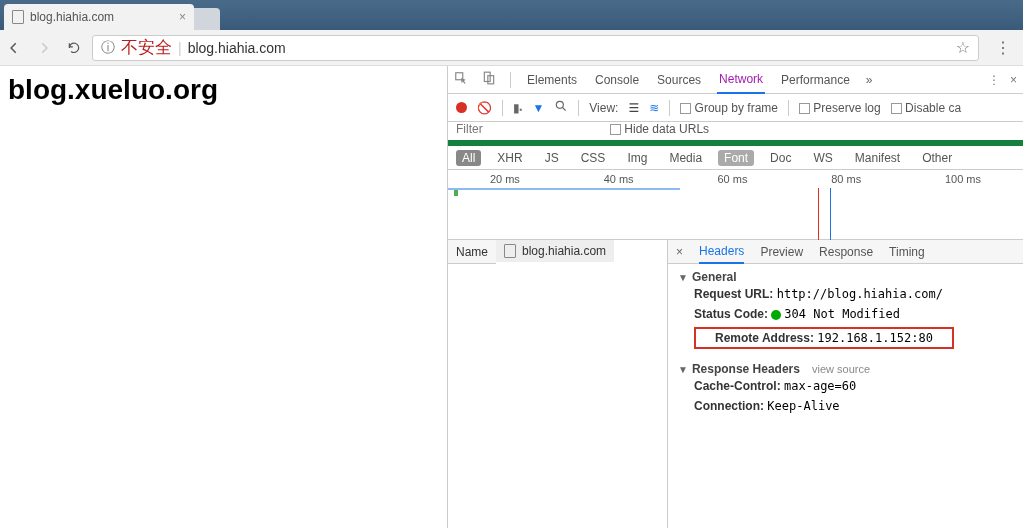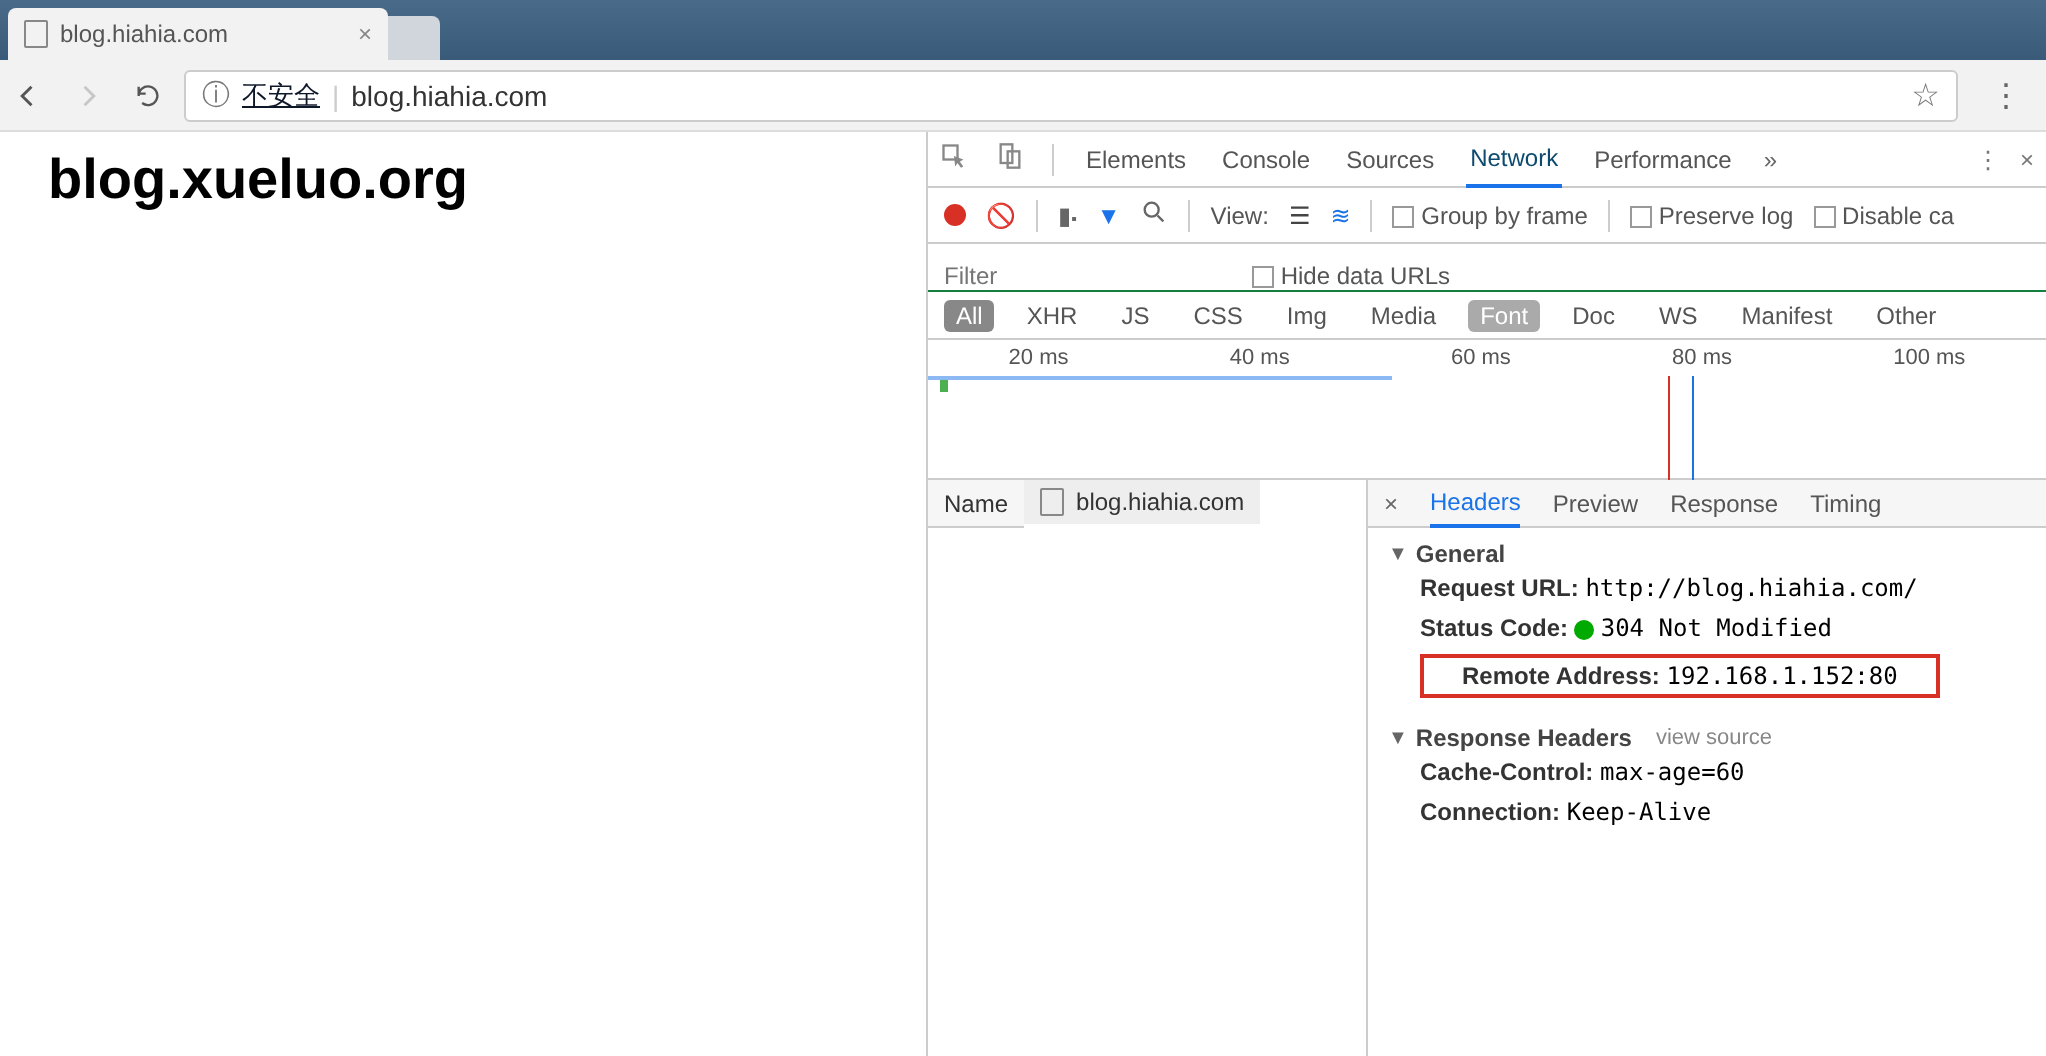--- a/index.html
+++ b/index.html
@@ -6,43 +6,43 @@
 body { font-family: "Segoe UI", Arial, sans-serif; font-size: 12px; background: #fff; overflow: hidden; width: 1023px; height: 528px; }
 
 
 .titlebar { height: 30px; background: linear-gradient(#4a6a8a, #3a5a7a); display: flex; align-items: flex-end; padding-left: 4px; }
 .tab { background: #f2f2f2; height: 26px; width: 190px; border-radius: 4px 4px 0 0; display: flex; align-items: center; padding: 0 8px; gap: 6px; font-size: 12px; color: #555; position: relative; }
 .tab-extra { background: #d0d6dc; width: 28px; height: 22px; margin-left: -2px; border-radius: 0 4px 0 0; }
 .addr-bar { height: 36px; background: #f2f2f2; border-bottom: 1px solid #ddd; display: flex; align-items: center; padding: 0 6px; gap: 10px; }
 .nav-btns { display: flex; gap: 14px; align-items: center; color: #777; }
 .nav-btn { width: 16px; height: 16px; display: flex; align-items: center; justify-content: center; }
 .omnibox { flex: 1; height: 26px; border: 1px solid #ccc; border-radius: 3px; background: #fff; display: flex; align-items: center; padding: 0 8px; gap: 6px; color: #333; font-size: 14px; }
-.insecure { color: #0f172a; font-size: 13px; text-decoration: underline; }
+.insecure { color: #b91c1c; font-size: 17px; }
 .sep { color: #ccc; }
 .star { color: #777; font-size: 16px; }
 .menu-dots { color: #666; font-size: 16px; padding: 0 6px; }
 
-.content-row { display: flex; height: calc(528px - 66px); margin-left: 16px; }
+.content-row { display: flex; height: calc(528px - 66px); }
 .page { flex: 0 0 447px; padding: 8px 8px; }
 .page h1 { font-family: Arial, sans-serif; font-weight: 900; font-size: 28px; color: #000; }
 
 
 .devtools { flex: 1; border-left: 1px solid #ccc; display: flex; flex-direction: column; background: #fff; }
 .dt-tabs { height: 28px; border-bottom: 1px solid #ccc; display: flex; align-items: center; padding: 0 6px; gap: 14px; color: #555; font-size: 12px; }
 .dt-tabs .icon { color: #888; }
 .dt-tab { padding: 0 2px; height: 28px; display: flex; align-items: center; cursor: default; }
-.dt-tab.active { color: #0c4a6e; border-bottom: 2px solid #1a73e8; }
+.dt-tab.active { color: #a21caf; border-bottom: 2px solid #1a73e8; }
 .dt-right { margin-left: auto; display: flex; gap: 10px; align-items: center; color: #777; }
 
 .dt-toolbar { height: 28px; border-bottom: 1px solid #ccc; display: flex; align-items: center; padding: 0 8px; gap: 10px; color: #555; font-size: 12px; }
 .rec { width: 11px; height: 11px; border-radius: 50%; background: #d93025; }
 .tb-sep { width: 1px; height: 16px; background: #ccc; }
 .cb { width: 11px; height: 11px; border: 1px solid #999; display: inline-block; vertical-align: middle; }
 
-.dt-filter { height: 24px; border-bottom: 1px solid #15803d; display: flex; align-items: flex-end; padding: 0 8px; gap: 14px; color: #555; }
+.dt-filter { height: 24px; border-bottom: 6px solid #15803d; display: flex; align-items: flex-start; padding: 0 8px; gap: 14px; color: #555; }
 .filter-input { border: none; outline: none; font-size: 12px; color: #888; width: 140px; }
 
 .dt-types { height: 24px; border-bottom: 1px solid #ccc; display: flex; align-items: center; padding: 0 8px; gap: 10px; color: #555; font-size: 12px; }
 .type-pill { padding: 1px 6px; border-radius: 3px; }
 .type-pill.sel { background: #888; color: #fff; }
 .type-pill.sel2 { background: #aaa; color: #fff; }
 
 .dt-timeline { height: 70px; border-bottom: 1px solid #ccc; position: relative; }
 .tl-labels { display: flex; justify-content: space-around; font-size: 11px; color: #555; padding-top: 3px; }
 .tl-bar { position: absolute; left: 6px; top: 20px; width: 4px; height: 6px; background: #4caf50; }

